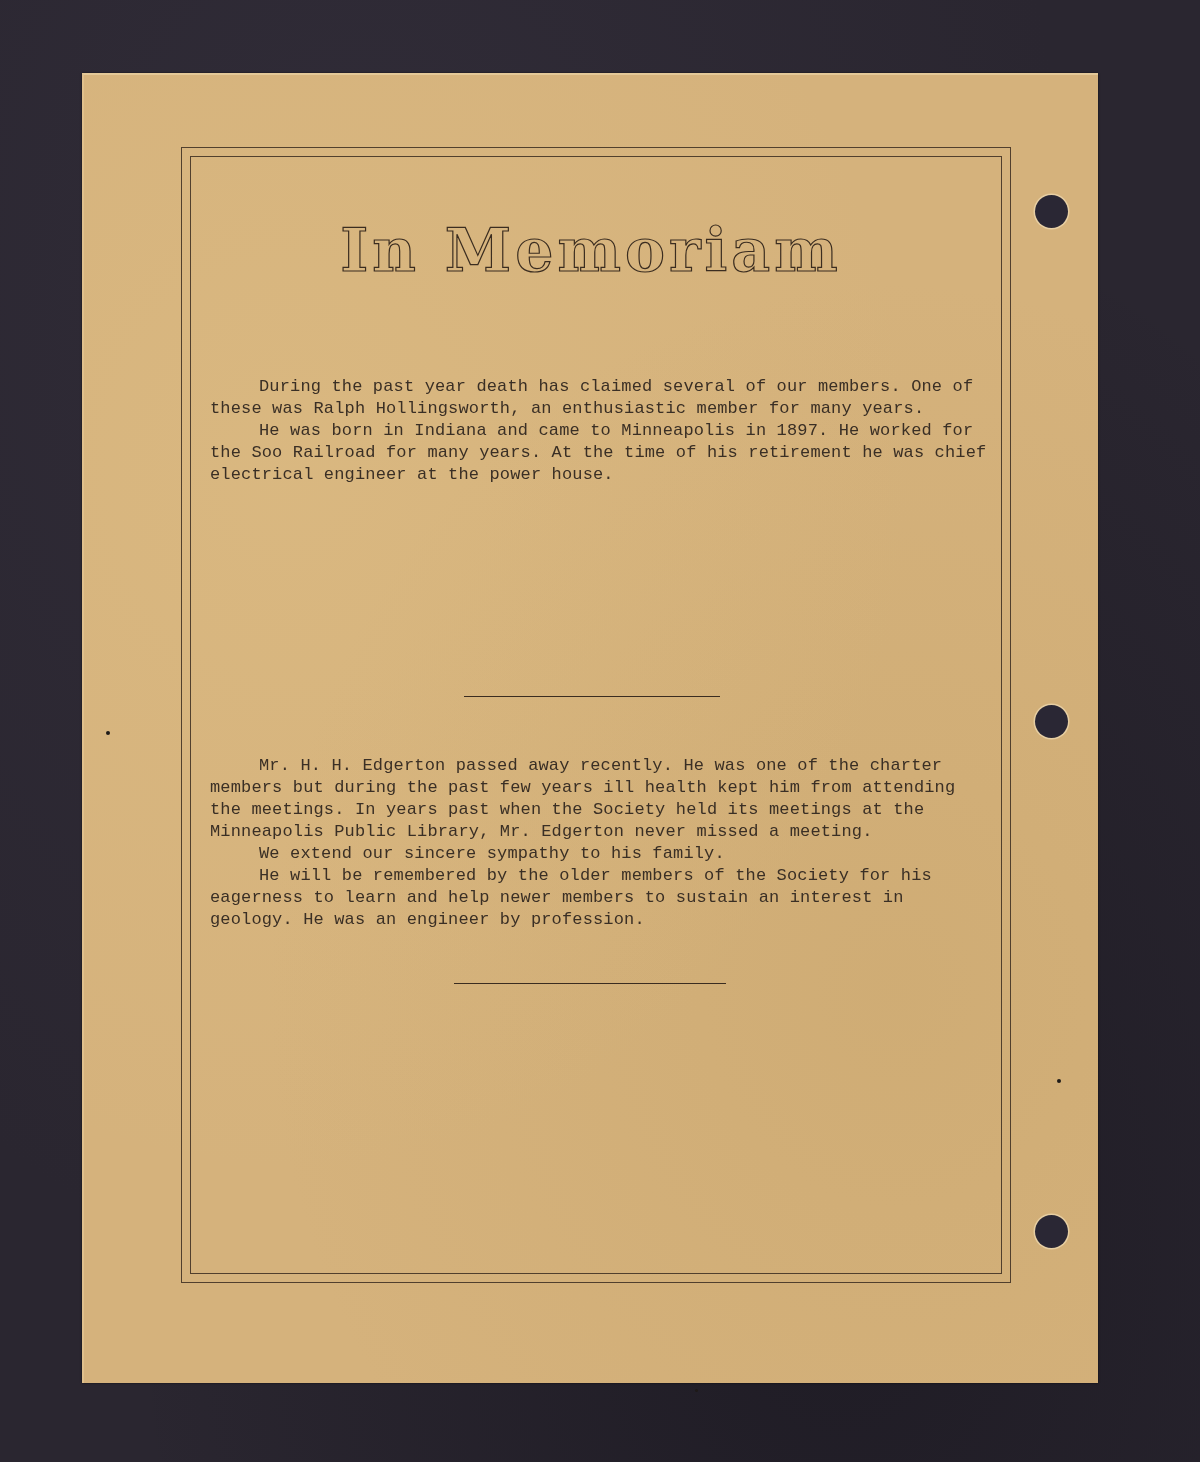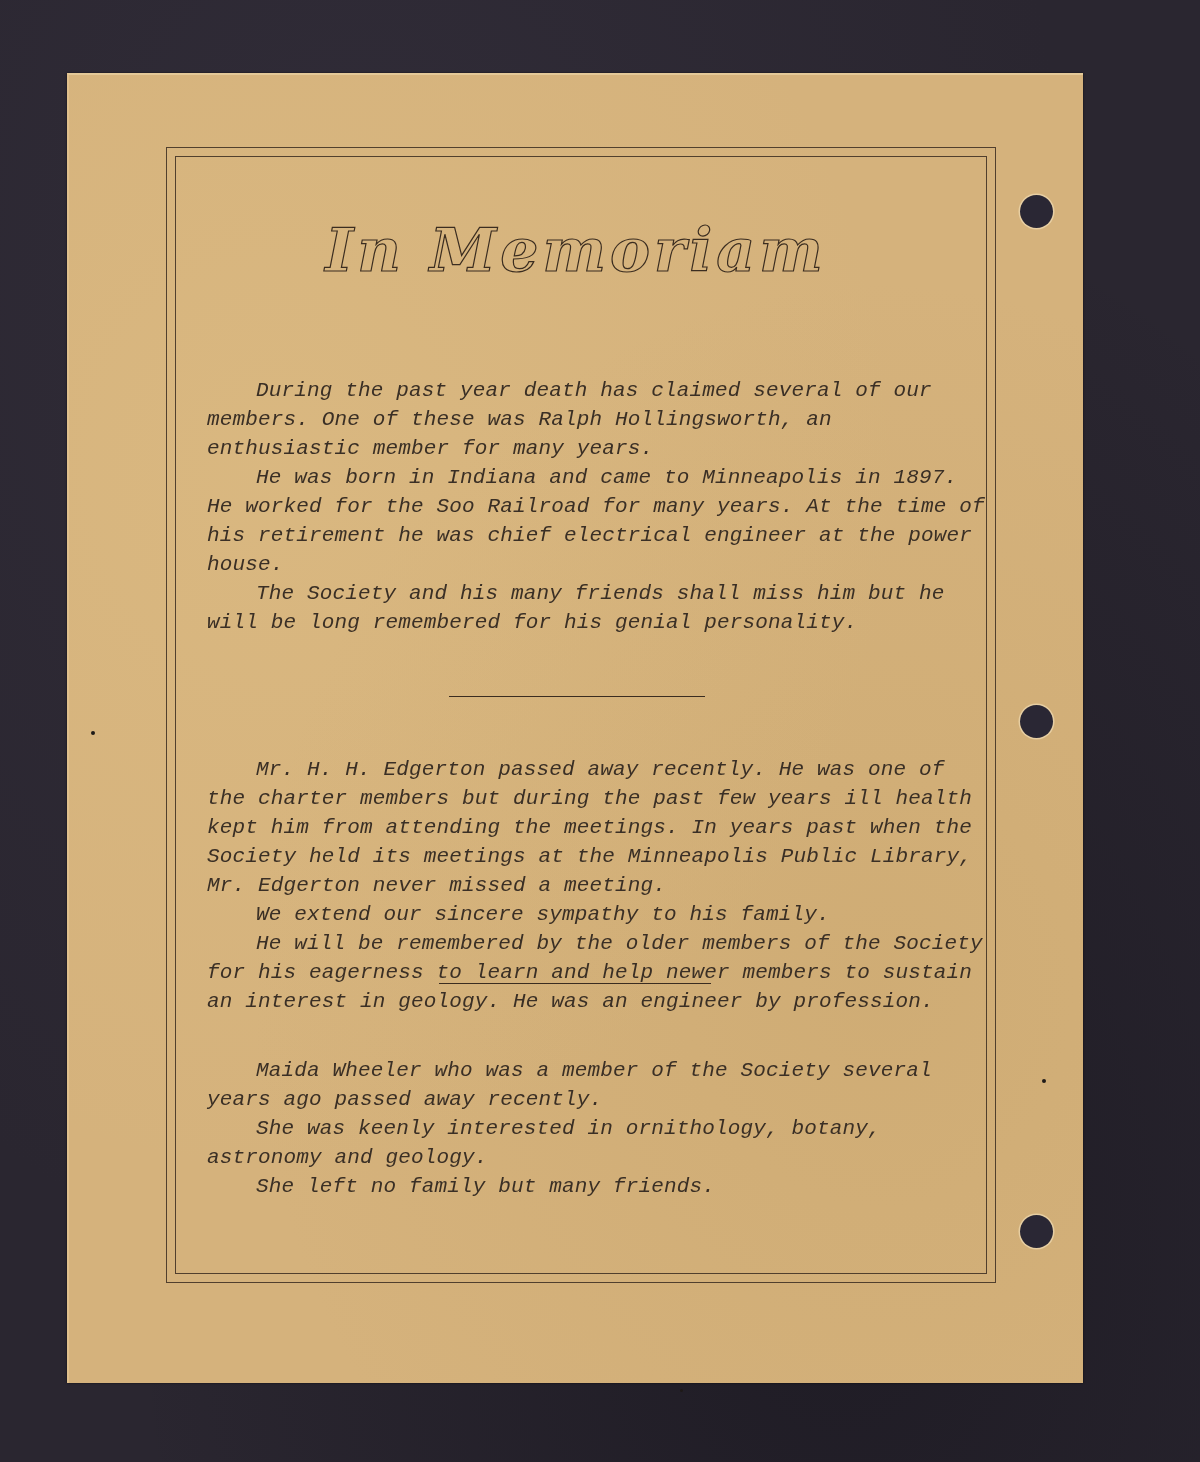--- a/index.html
+++ b/index.html
@@ -16,32 +16,31 @@
     .backdrop {
       position: absolute;
       inset: 0;
       background:
         radial-gradient(ellipse at 30% 20%, rgba(60,55,70,0.35), transparent 60%),
         radial-gradient(ellipse at 70% 85%, rgba(20,18,26,0.5), transparent 60%),
         #2a2630;
     }
     .paper {
       position: absolute;
-      left: 67px;
+      left: 82px;
       top: 73px;
       width: 1014px;
       height: 1308px;
       background:
         radial-gradient(ellipse at 20% 30%, rgba(230,200,140,0.25), transparent 55%),
         radial-gradient(ellipse at 80% 70%, rgba(190,155,95,0.25), transparent 55%),
         #d5b27c;
       box-shadow: 0 0 2px rgba(0,0,0,0.6);
       border-top: 2px solid #e4c998;
       border-left: 2px solid #e0c08c;
-      font-style: italic;
     }
     .frame-outer {
       position: absolute;
       left: 97px;
       top: 72px;
       width: 828px;
       height: 1134px;
       border: 1.5px solid #3a2c20;
       opacity: 0.85;
     }
@@ -72,25 +71,24 @@
       font-weight: bold;
       letter-spacing: 4px;
       color: transparent;
       -webkit-text-stroke: 1.2px #3b2d20;
     }
     .section {
       position: absolute;
       left: 126px;
       width: 780px;
       font-family: "Liberation Mono", monospace;
-      font-size: 21px;
-      line-height: 29px;
+      font-size: 17px;
+      line-height: 22px;
       color: #3a2f25;
       letter-spacing: 0.15px;
-      margin-left: 12px;
     }
     .section p {
       margin: 0;
       text-indent: 49px;
       white-space: pre-wrap;
     }
     .divider {
       position: absolute;
       height: 0;
       border-top: 1.5px solid #3a2c20;
@@ -112,38 +110,32 @@
 
   <div class="frame-outer">
     <div class="frame-inner"></div>
   </div>
 
   <div class="title">In Memoriam</div>
 
   <div class="section" style="top:301px;">
     <p>During the past year death has claimed several of our members. One of these was Ralph Hollingsworth, an enthusiastic member for many years.</p>
     <p>He was born in Indiana and came to Minneapolis in 1897. He worked for the Soo Railroad for many years. At the time of his retirement he was chief electrical engineer at the power house.</p>
-    <p>The Society and his many friends shall miss him but he will be long remembered for his genial personality.</p>
   </div>
 
   <div class="divider" style="left:380px; width:256px; top:621px;"></div>
 
   <div class="section" style="top:680px;">
     <p>Mr. H. H. Edgerton passed away recently. He was one of the charter members but during the past few years ill health kept him from attending the meetings. In years past when the Society held its meetings at the Minneapolis Public Library, Mr. Edgerton never missed a meeting.</p>
     <p>We extend our sincere sympathy to his family.</p>
     <p>He will be remembered by the older members of the Society for his eagerness to learn and help newer members to sustain an interest in geology. He was an engineer by profession.</p>
   </div>
 
   <div class="divider" style="left:370px; width:272px; top:908px;"></div>
 
-  <div class="section" style="top:981px;">
-    <p>Maida Wheeler who was a member of the Society several years ago passed away recently.</p>
-    <p>She was keenly interested in ornithology, botany, astronomy and geology.</p>
-    <p>She left no family but many friends.</p>
-  </div>
 
   <div class="hole" style="left:951px; top:120px;"></div>
   <div class="hole" style="left:951px; top:630px;"></div>
   <div class="hole" style="left:951px; top:1140px;"></div>
 
   <div class="speck" style="left:22px; top:656px;"></div>
   <div class="speck" style="left:973px; top:1004px;"></div>
   <div class="speck" style="left:611px; top:1314px; width:3px; height:3px;"></div>
 </div>
 

